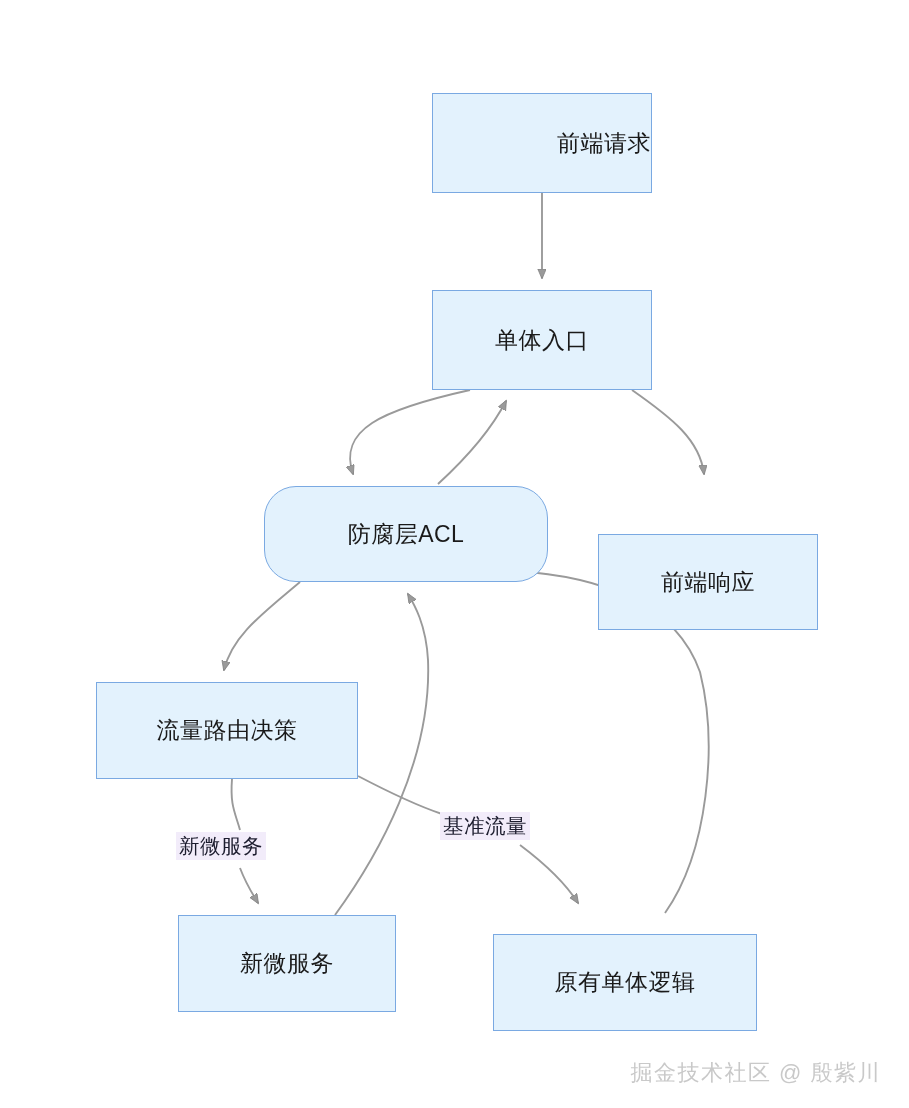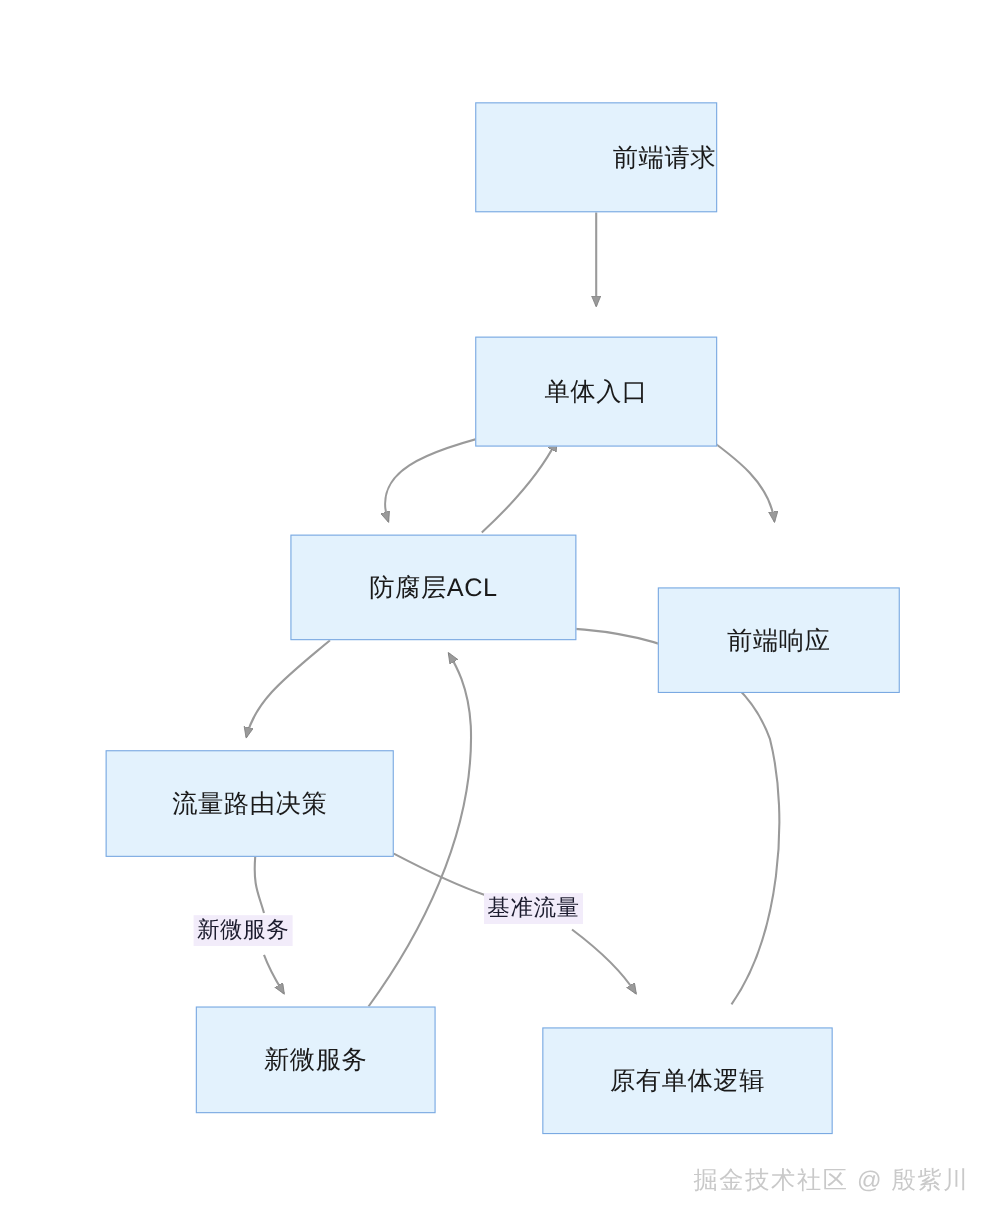--- a/index.html
+++ b/index.html
@@ -92,25 +92,25 @@
 
     <path d="M 335 915 C 378 856, 432 760, 428 660 C 426 624, 414 604, 408 594" fill="none" stroke="#9a9a9a" stroke-width="1.9" marker-end="url(#arrowhead)"></path>
 
     <path d="M 665 913 C 708 852, 718 744, 700 672 C 676 604, 602 576, 514 571" fill="none" stroke="#9a9a9a" stroke-width="1.9" marker-end="url(#arrowhead)"></path>
   </svg>
 
   <div class="node" style="left:432px; top:93px; width:220px; height:100px;justify-content:flex-end;">
     <span>前端请求</span>
   </div>
 
-  <div class="node" style="left:432px; top:306px; width:220px; height:100px;">
+  <div class="node" style="left:432px; top:290px; width:220px; height:100px;">
     <span>单体入口</span>
   </div>
 
-  <div class="node" style="left:264px; top:486px; width:260px; height:96px;">
+  <div class="node" style="left:264px; top:486px; width:284px; height:96px;border-radius:32px;">
     <span>防腐层ACL</span>
   </div>
 
   <div class="node" style="left:598px; top:486px; width:220px; height:96px;margin-top:48px;">
     <span>前端响应</span>
   </div>
 
   <div class="node" style="left:178px; top:915px; width:218px; height:97px;">
     <span>新微服务</span>
   </div>

